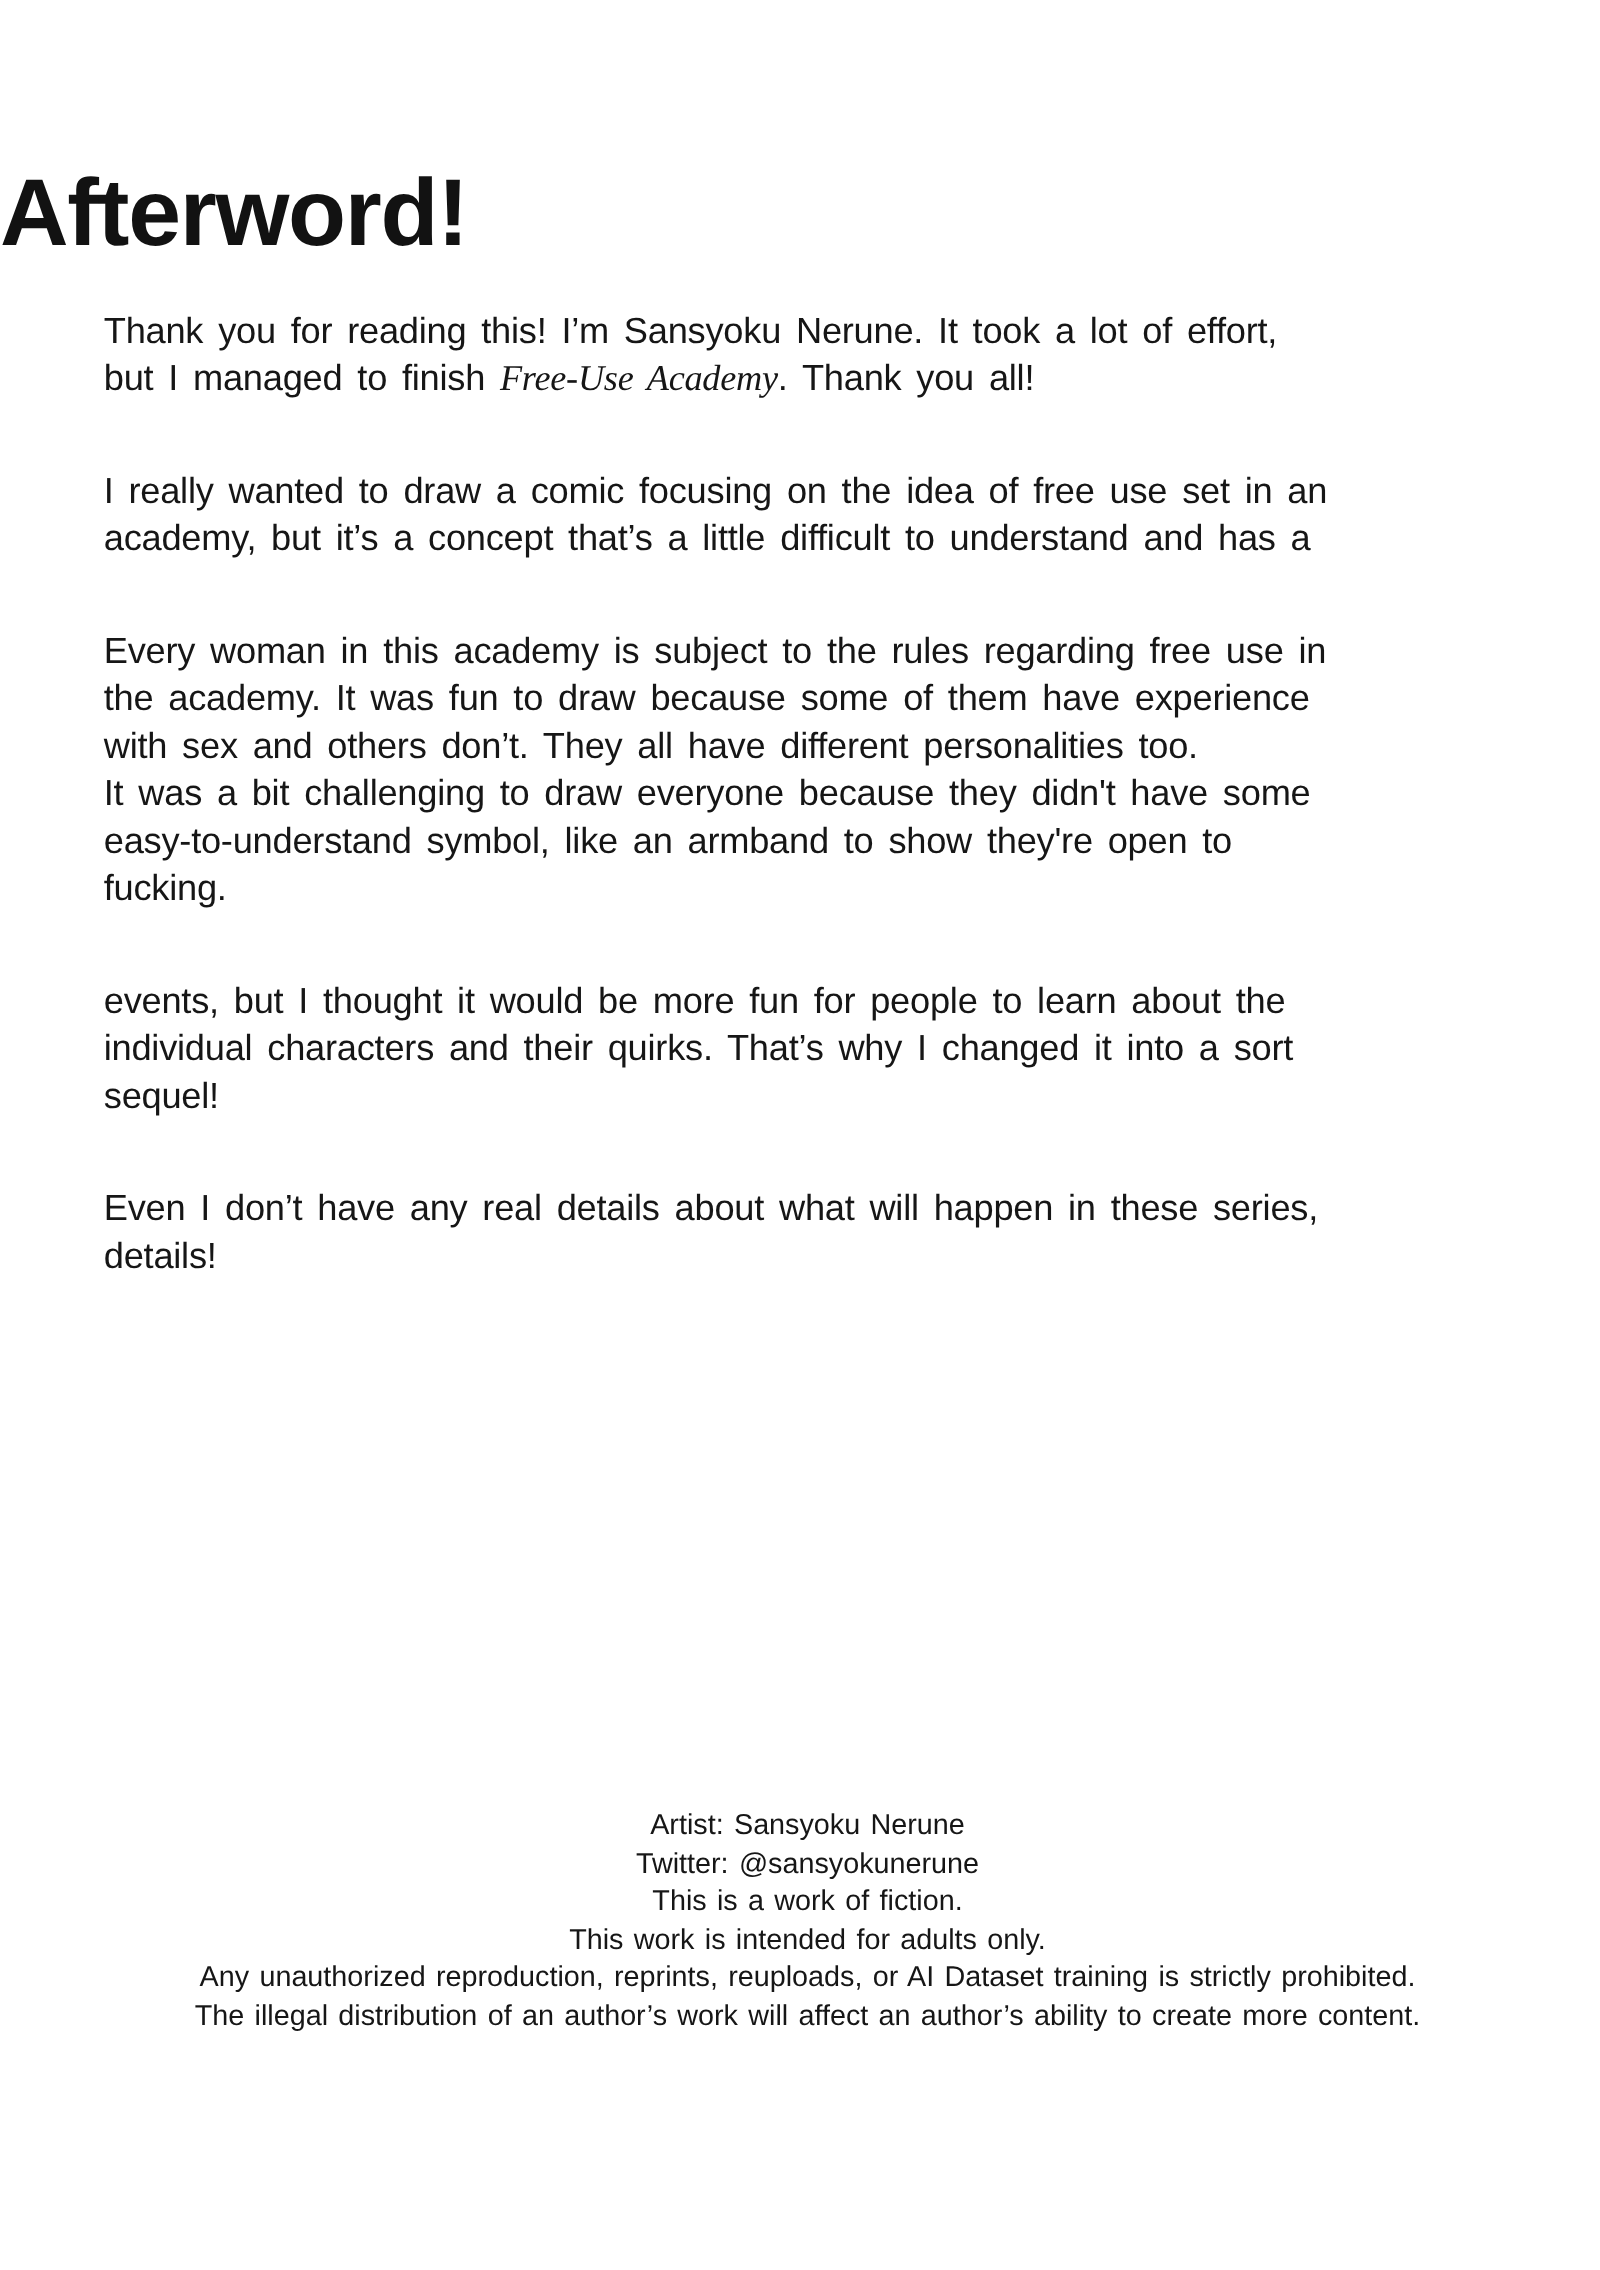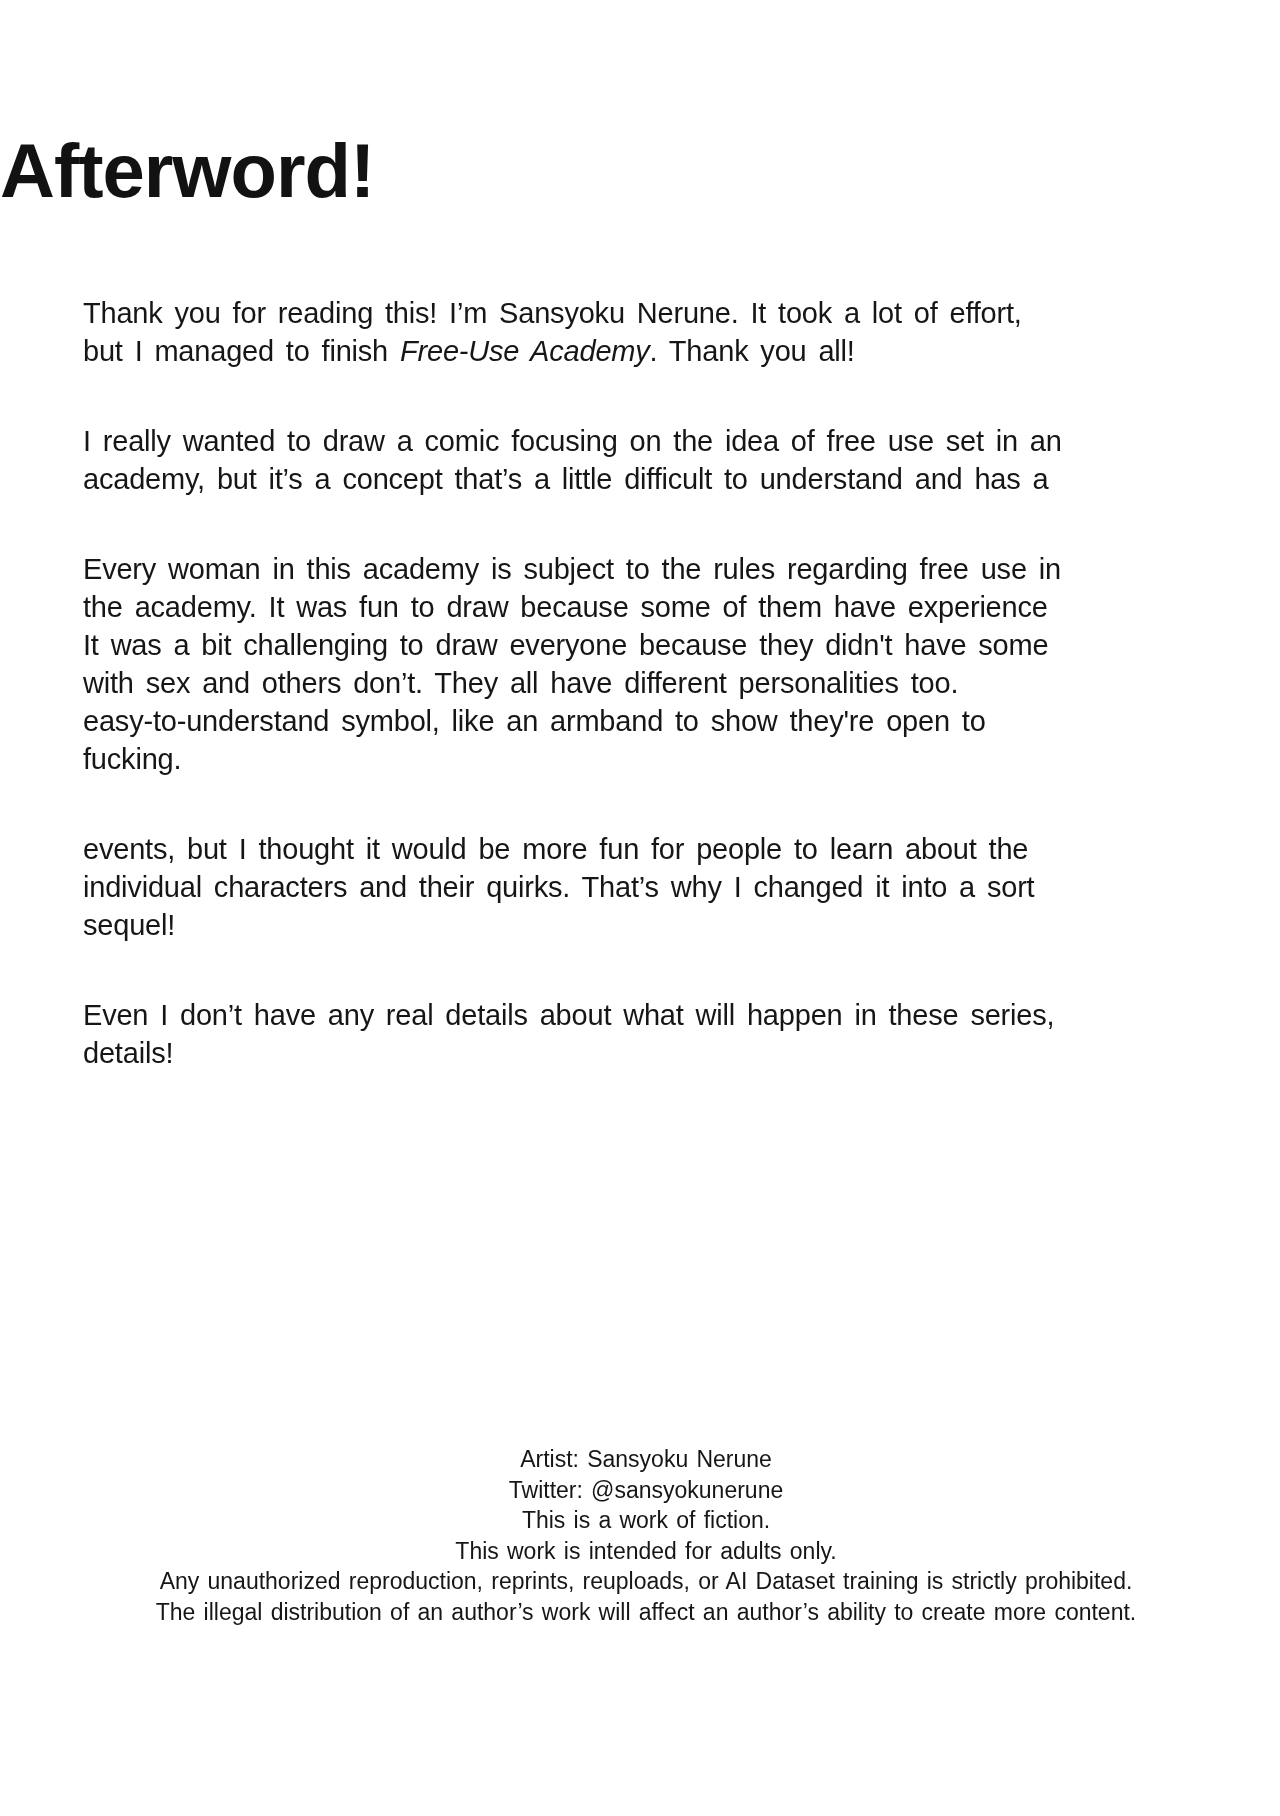--- a/index.html
+++ b/index.html
@@ -28,30 +28,30 @@
   .afterword-body {
     position: absolute;
     top: 246px;
     left: 83px;
     width: 1140px;
     font-size: 29px;
     line-height: 38px;
     word-spacing: 0.14em;
     letter-spacing: -0.2px;
     color: #161616;
-    margin-top: 48px;
   }
   .para {
     margin: 0 0 52px 0;
   }
   .line {
     white-space: nowrap;
   }
   .line em {
     font-style: italic;
+    font-family: Liberation Serif, serif;
   }
   .credits {
     position: absolute;
     top: 1444px;
     left: 0;
     width: 1292px;
     text-align: center;
     font-size: 23px;
     line-height: 30.5px;
     word-spacing: 0.08em;
@@ -68,22 +68,22 @@
       <div class="line"><span>Thank you for reading this! I’m Sansyoku Nerune. It took a lot of effort,</span></div>
       <div class="line"><span>but I managed to finish </span><em>Free-Use Academy</em><span>. Thank you all!</span></div>
     </div>
     <div class="para">
       <div class="line"><span>I really wanted to draw a comic focusing on the idea of free use set in an</span></div>
       <div class="line"><span>academy, but it’s a concept that’s a little difficult to understand and has a</span></div>
     </div>
     <div class="para">
       <div class="line"><span>Every woman in this academy is subject to the rules regarding free use in</span></div>
       <div class="line"><span>the academy. It was fun to draw because some of them have experience</span></div>
+      <div class="line"><span>with sex and others don’t. They all have different personalities too.</span></div>
       <div class="line"><span>It was a bit challenging to draw everyone because they didn't have some</span></div>
-      <div class="line"><span>with sex and others don’t. They all have different personalities too.</span></div>
       <div class="line"><span>easy-to-understand symbol, like an armband to show they're open to</span></div>
       <div class="line"><span>fucking.</span></div>
     </div>
     <div class="para">
       <div class="line"><span>events, but I thought it would be more fun for people to learn about the</span></div>
       <div class="line"><span>individual characters and their quirks. That’s why I changed it into a sort</span></div>
       <div class="line"><span>sequel!</span></div>
     </div>
     <div class="para">
       <div class="line"><span>Even I don’t have any real details about what will happen in these series,</span></div>

